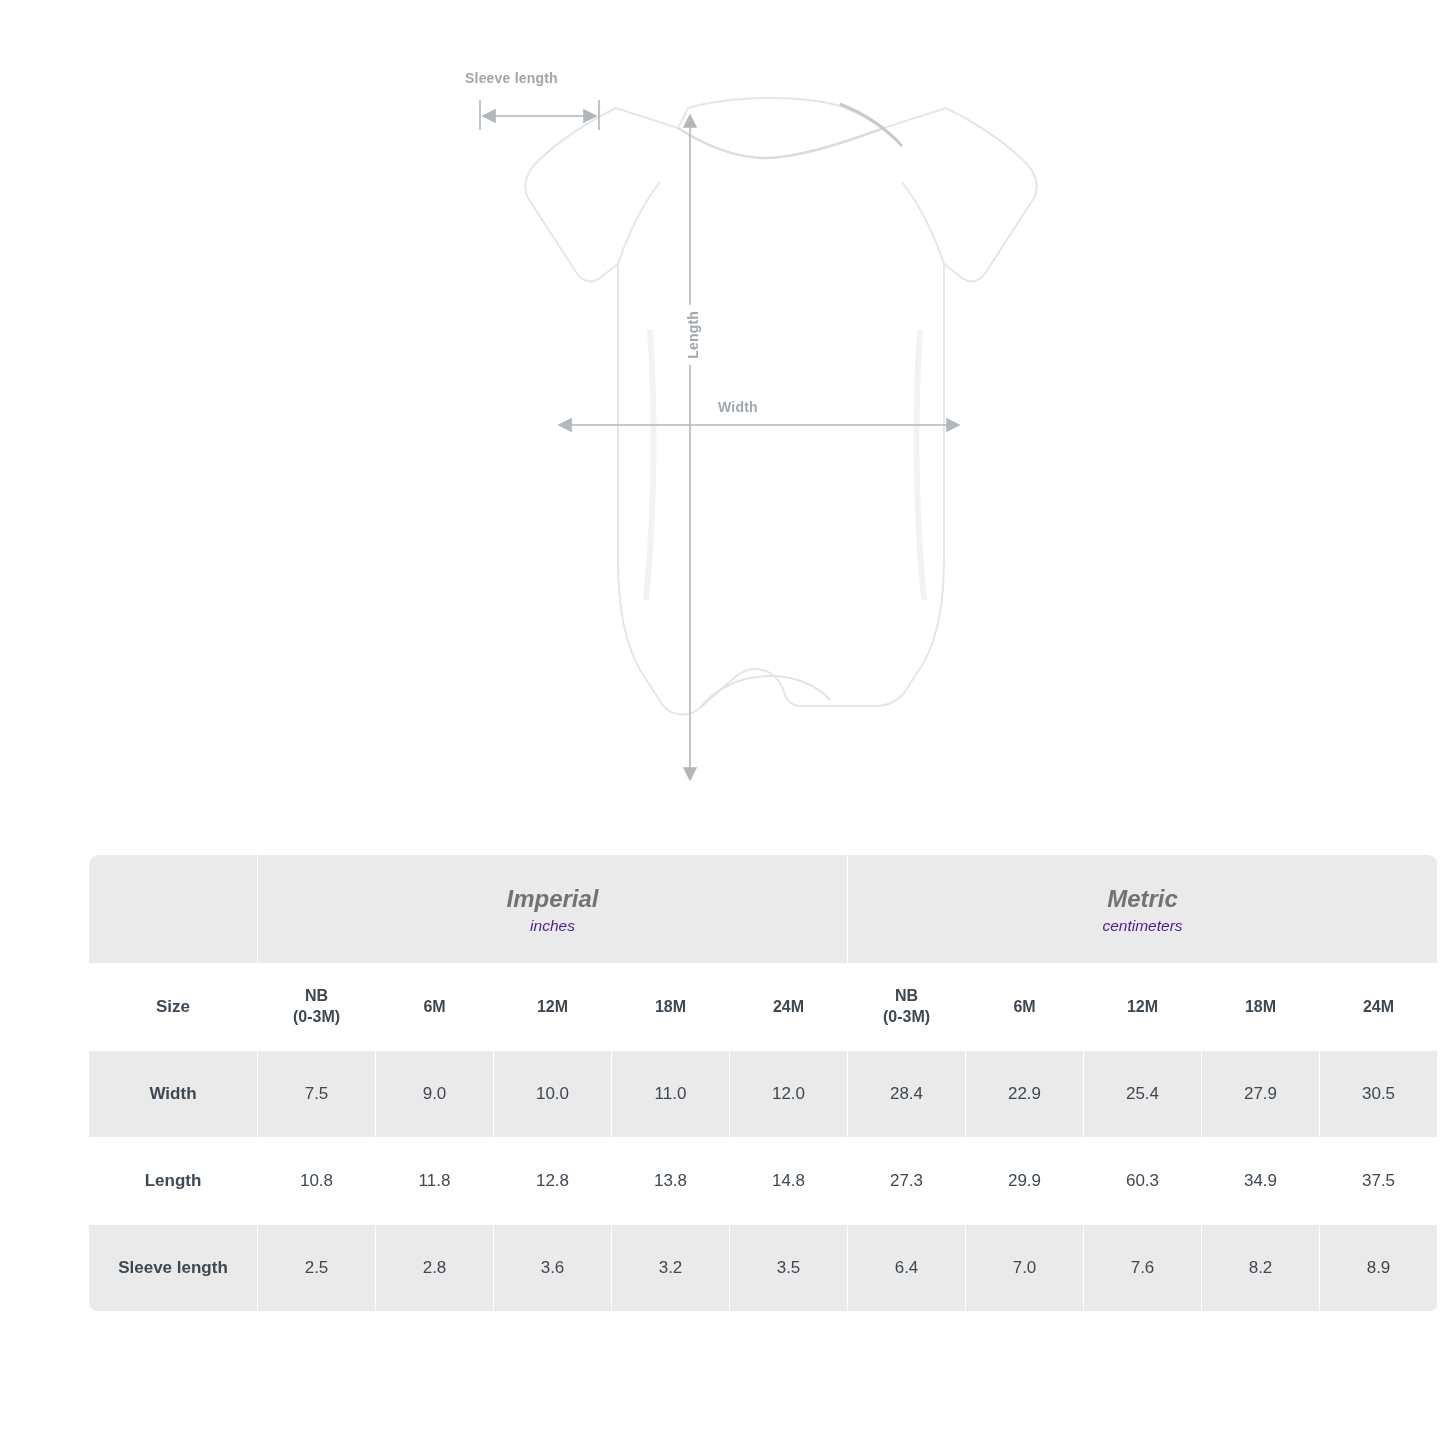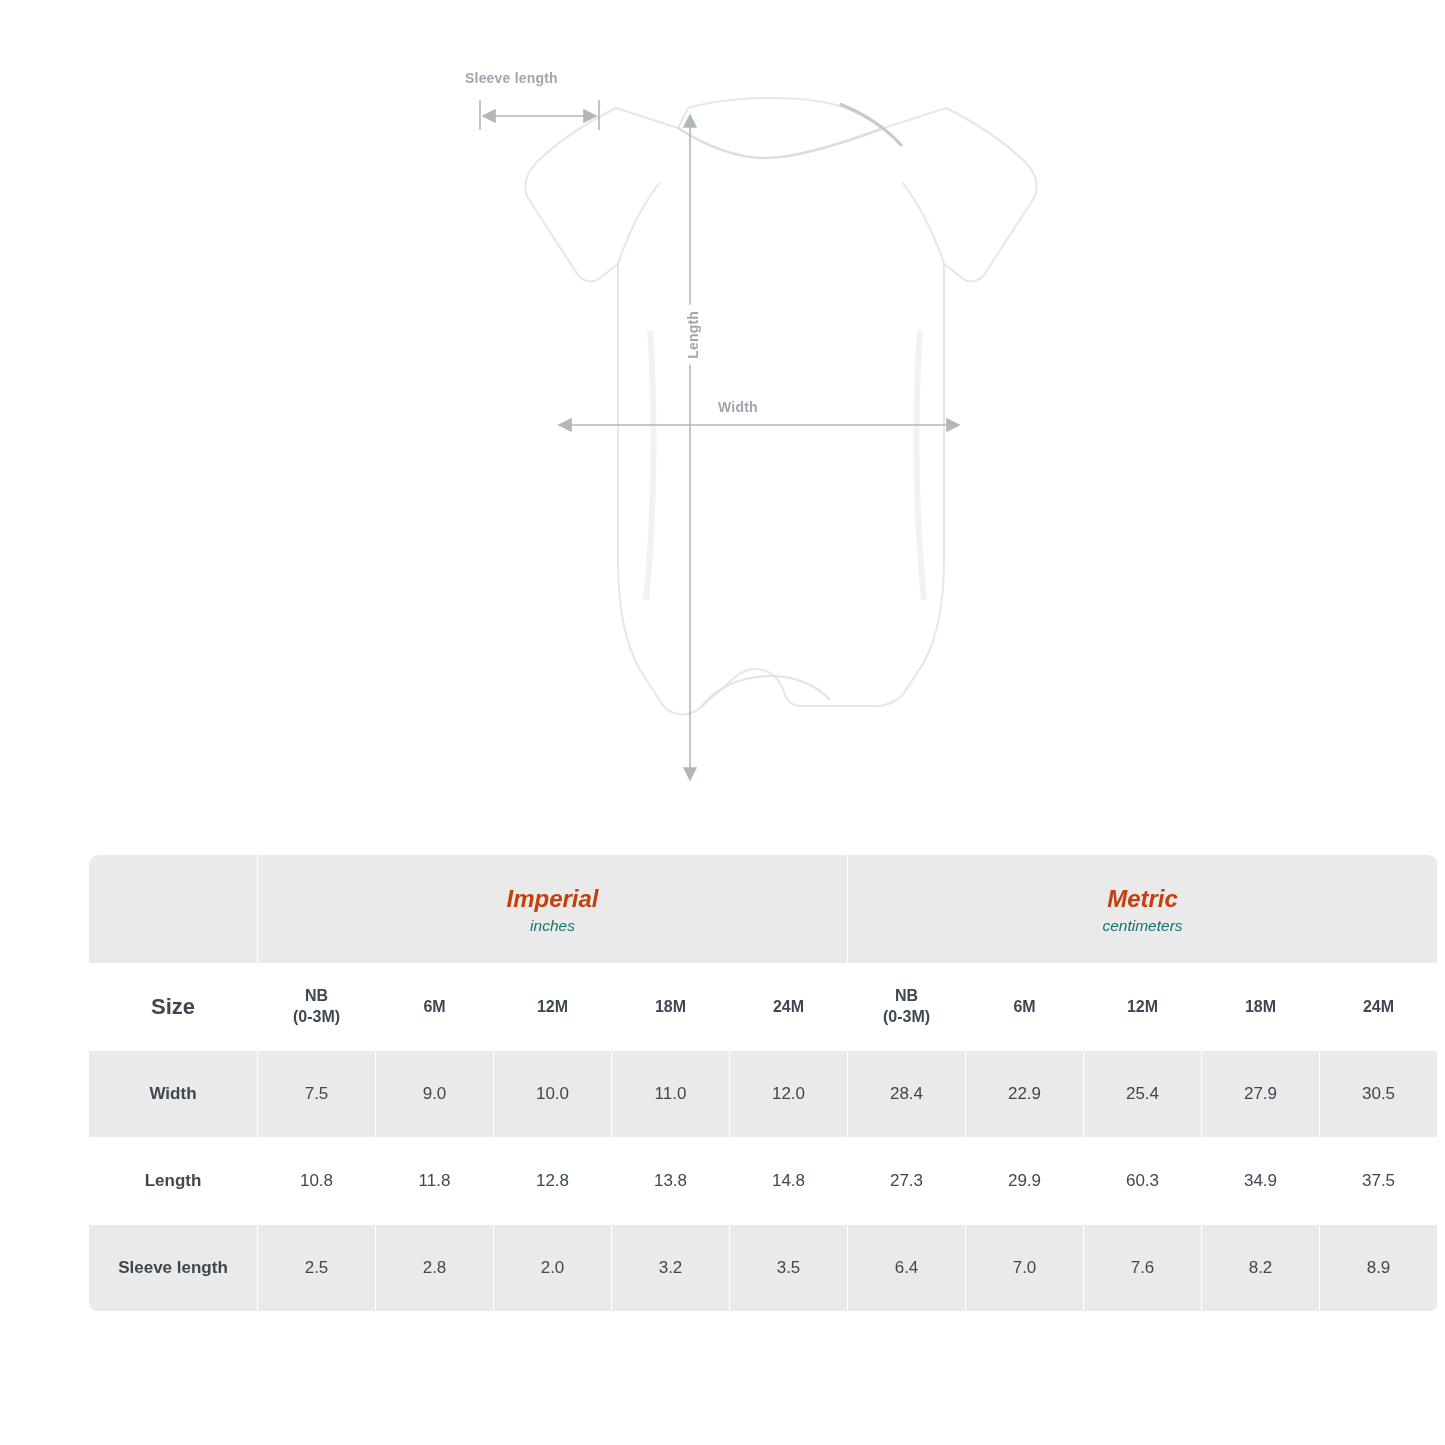--- a/index.html
+++ b/index.html
@@ -96,39 +96,39 @@
     height: 108px;
     padding: 0;
   }
   .unit-row td.blank {
     background: #eaeaea;
   }
   .unit-name {
     font-size: 24px;
     font-style: italic;
     font-weight: bold;
-    color: #c2410c;
+    color: #737373;
     line-height: 1.25;
   }
   .unit-sub {
     font-size: 15.5px;
     font-style: italic;
-    color: #0f766e;
+    color: #4c1d95;
     margin-top: 3px;
   }
   .head-row td {
     background: #ffffff;
     height: 84px;
     font-size: 16px;
     font-weight: bold;
     color: #3d4852;
     line-height: 1.3;
   }
   .head-row td.rowlabel {
-    font-size: 22px;
+    font-size: 17px;
   }
   .data-row td {
     height: 84px;
     font-size: 17px;
     color: #3d4852;
   }
   .data-row td.rowlabel {
     font-weight: bold;
   }
   .data-row.shade td {
@@ -297,21 +297,21 @@
           <td>29.9</td>
           <td>60.3</td>
           <td>34.9</td>
           <td>37.5</td>
         </tr>
 
         <tr class="data-row shade">
           <td class="rowlabel corner-bl">Sleeve length</td>
           <td>2.5</td>
           <td>2.8</td>
-          <td>2.0</td>
+          <td>3.6</td>
           <td>3.2</td>
           <td>3.5</td>
           <td>6.4</td>
           <td>7.0</td>
           <td>7.6</td>
           <td>8.2</td>
           <td class="corner-br">8.9</td>
         </tr>
       </tbody>
     </table>

